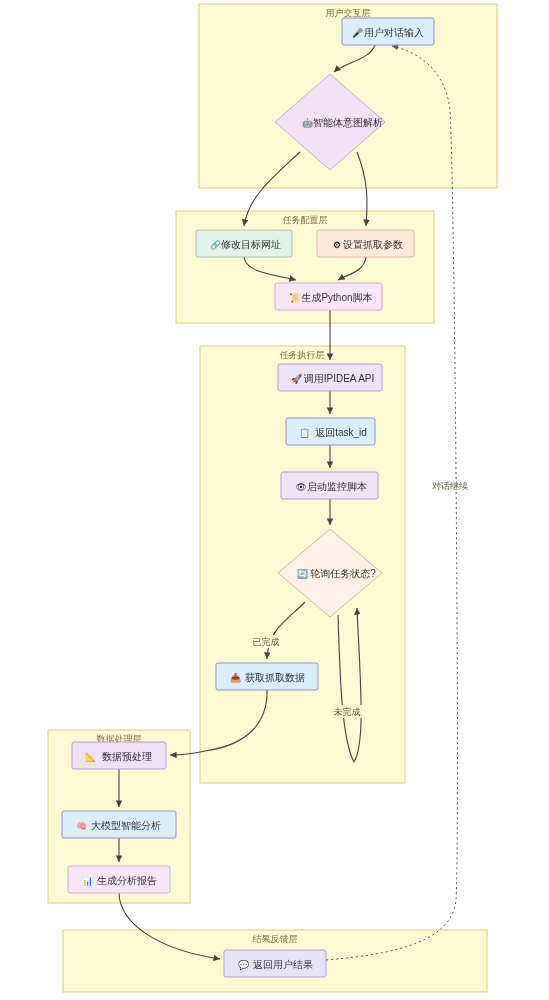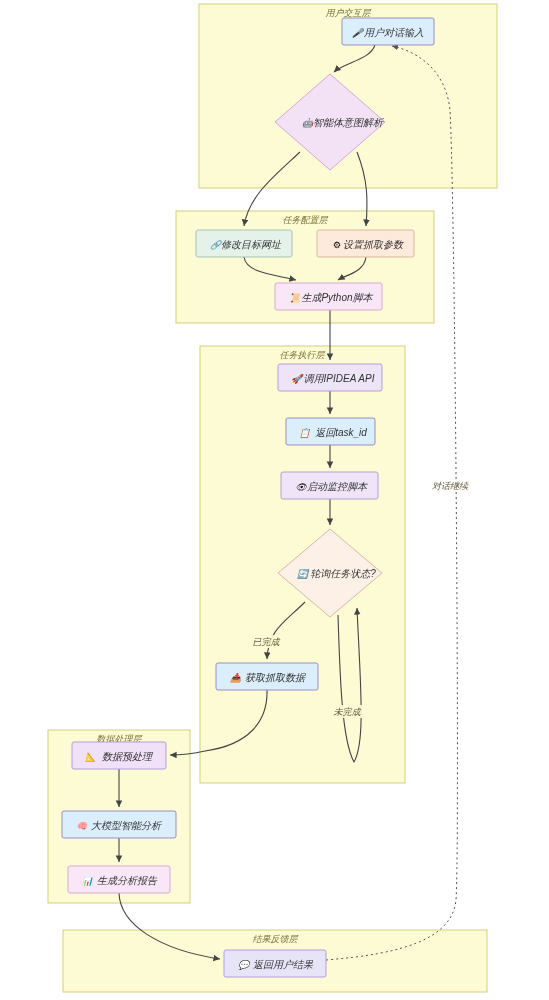--- a/index.html
+++ b/index.html
@@ -1,18 +1,18 @@
 <!DOCTYPE html>
 <html><head>
 <meta charset="utf-8">
 <style>
   html,body{margin:0;padding:0;background:#ffffff;}
   body{width:549px;height:1000px;overflow:hidden;
        font-family:"Liberation Sans","DejaVu Sans",sans-serif;}
-  #canvas{position:relative;width:507px;height:1000px;font-style:italic;}
+  #canvas{position:relative;width:507px;height:1000px;}
   svg{position:absolute;left:0;top:0;width:549px;height:1000px;}
   .layer-title{font-size:9px;fill:#7a6f3a;}
   .edge-label{font-size:9px;fill:#5d5637;}
   .node-label{font-size:10px;fill:#333333;}
   .icon-glyph{font-size:9px;}
 </style>
 </head>
 <body>
 
 <div id="canvas">

